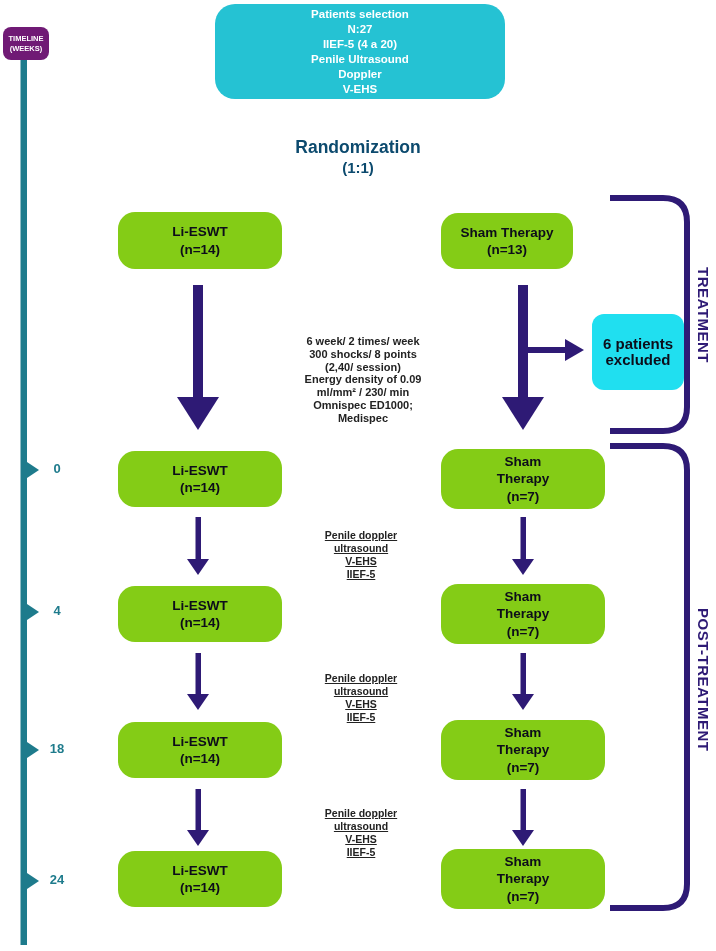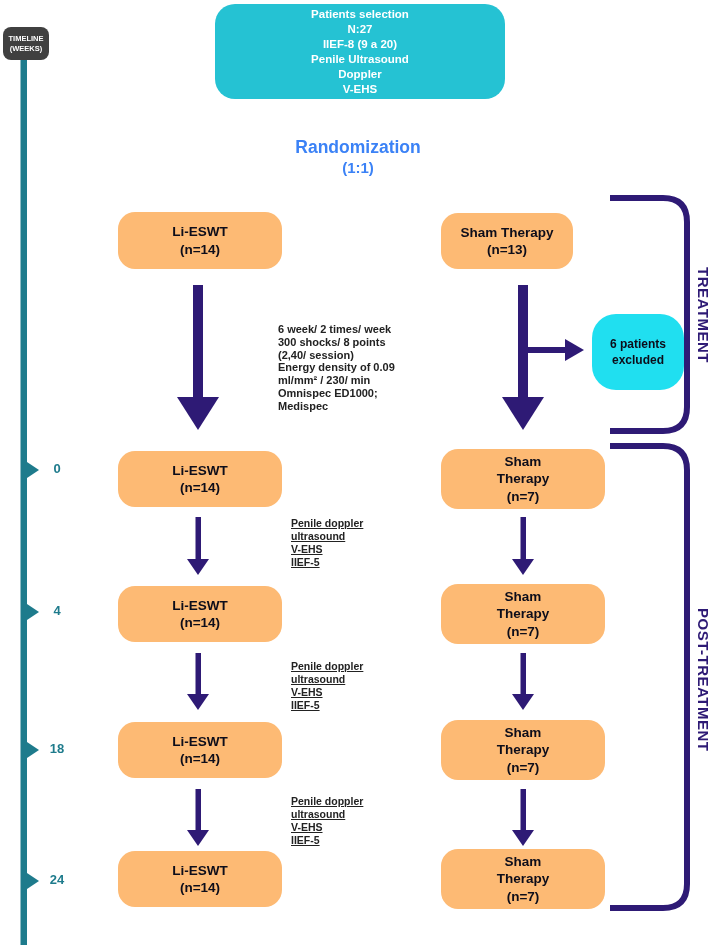--- a/index.html
+++ b/index.html
@@ -2,29 +2,29 @@
 <html><head>
 <meta charset="utf-8">
 <style>
   html,body{margin:0;padding:0;background:#ffffff;}
   body{font-family:"Liberation Sans", sans-serif;}
   #canvas{position:relative;width:716px;height:951px;background:#ffffff;overflow:hidden;}
   svg.layer{position:absolute;left:0;top:0;z-index:1;pointer-events:none;}
   .box{position:absolute;z-index:2;display:flex;flex-direction:column;align-items:center;justify-content:center;
        text-align:center;font-weight:bold;color:#10101e;}
   .box.turquoise{background:#25c2d3;color:#ffffff;border-radius:20px;font-size:11.5px;line-height:15px;}
-  .box.blue{background:#fdba74;border-radius:17px;font-size:13.5px;line-height:17.5px;color:#0d0d1a;}
-  .box.cyan{background:#20dff0;border-radius:24px;font-size:12px;line-height:16px;color:#0d0d1a;text-align:right;}
-  .badge{position:absolute;z-index:2;background:#404040;color:#ffffff;border-radius:8px;
+  .box.blue{background:#84cc16;border-radius:17px;font-size:13.5px;line-height:17.5px;color:#0d0d1a;}
+  .box.cyan{background:#20dff0;border-radius:12px;font-size:15px;line-height:16px;color:#0d0d1a;text-align:right;}
+  .badge{position:absolute;z-index:2;background:#701a75;color:#ffffff;border-radius:8px;
          display:flex;flex-direction:column;align-items:center;justify-content:center;
          font-size:7.5px;font-weight:bold;line-height:9.5px;text-align:left;}
-  .rand{position:absolute;z-index:2;text-align:center;color:#3b82f6;font-weight:bold;}
+  .rand{position:absolute;z-index:2;text-align:center;color:#0c4a6e;font-weight:bold;}
   .rand .t1{font-size:17.5px;line-height:22px;}
   .rand .t2{font-size:15px;line-height:19px;text-align:center;}
-  .note{position:absolute;z-index:2;text-align:left;color:#222222;font-weight:bold;}
+  .note{position:absolute;z-index:2;text-align:center;color:#222222;font-weight:bold;margin-top:12px;}
   .note.protocol{font-size:11px;line-height:12.8px;}
   .note.assess{font-size:10.5px;line-height:13px;text-decoration:underline;}
   .vlabel{position:absolute;z-index:2;writing-mode:vertical-rl;text-orientation:mixed;
           color:#2e1a75;font-weight:bold;font-size:15px;letter-spacing:0.5px;
           display:flex;align-items:center;justify-content:center;}
   .wk{position:absolute;z-index:2;width:26px;text-align:center;color:#1e7b8c;font-weight:bold;font-size:13px;}
   .line{display:block;}
 </style>
 </head>
 <body>
@@ -89,21 +89,21 @@
   </div>
 
   <div class="wk" style="left:44px;top:461px;">0</div>
   <div class="wk" style="left:44px;top:603px;">4</div>
   <div class="wk" style="left:44px;top:741px;">18</div>
   <div class="wk" style="left:44px;top:872px;">24</div>
 
   <div class="box turquoise" style="left:215px;top:4px;width:290px;height:95px;">
     <span class="line">Patients selection</span>
     <span class="line">N:27</span>
-    <span class="line">IIEF-8 (9 a 20)</span>
+    <span class="line">IIEF-5 (4 a 20)</span>
     <span class="line">Penile Ultrasound</span>
     <span class="line">Doppler</span>
     <span class="line">V-EHS</span>
   </div>
 
   <div class="rand" style="left:258px;top:136px;width:200px;">
     <div class="t1">Randomization</div>
     <div class="t2">(1:1)</div>
   </div>
 

